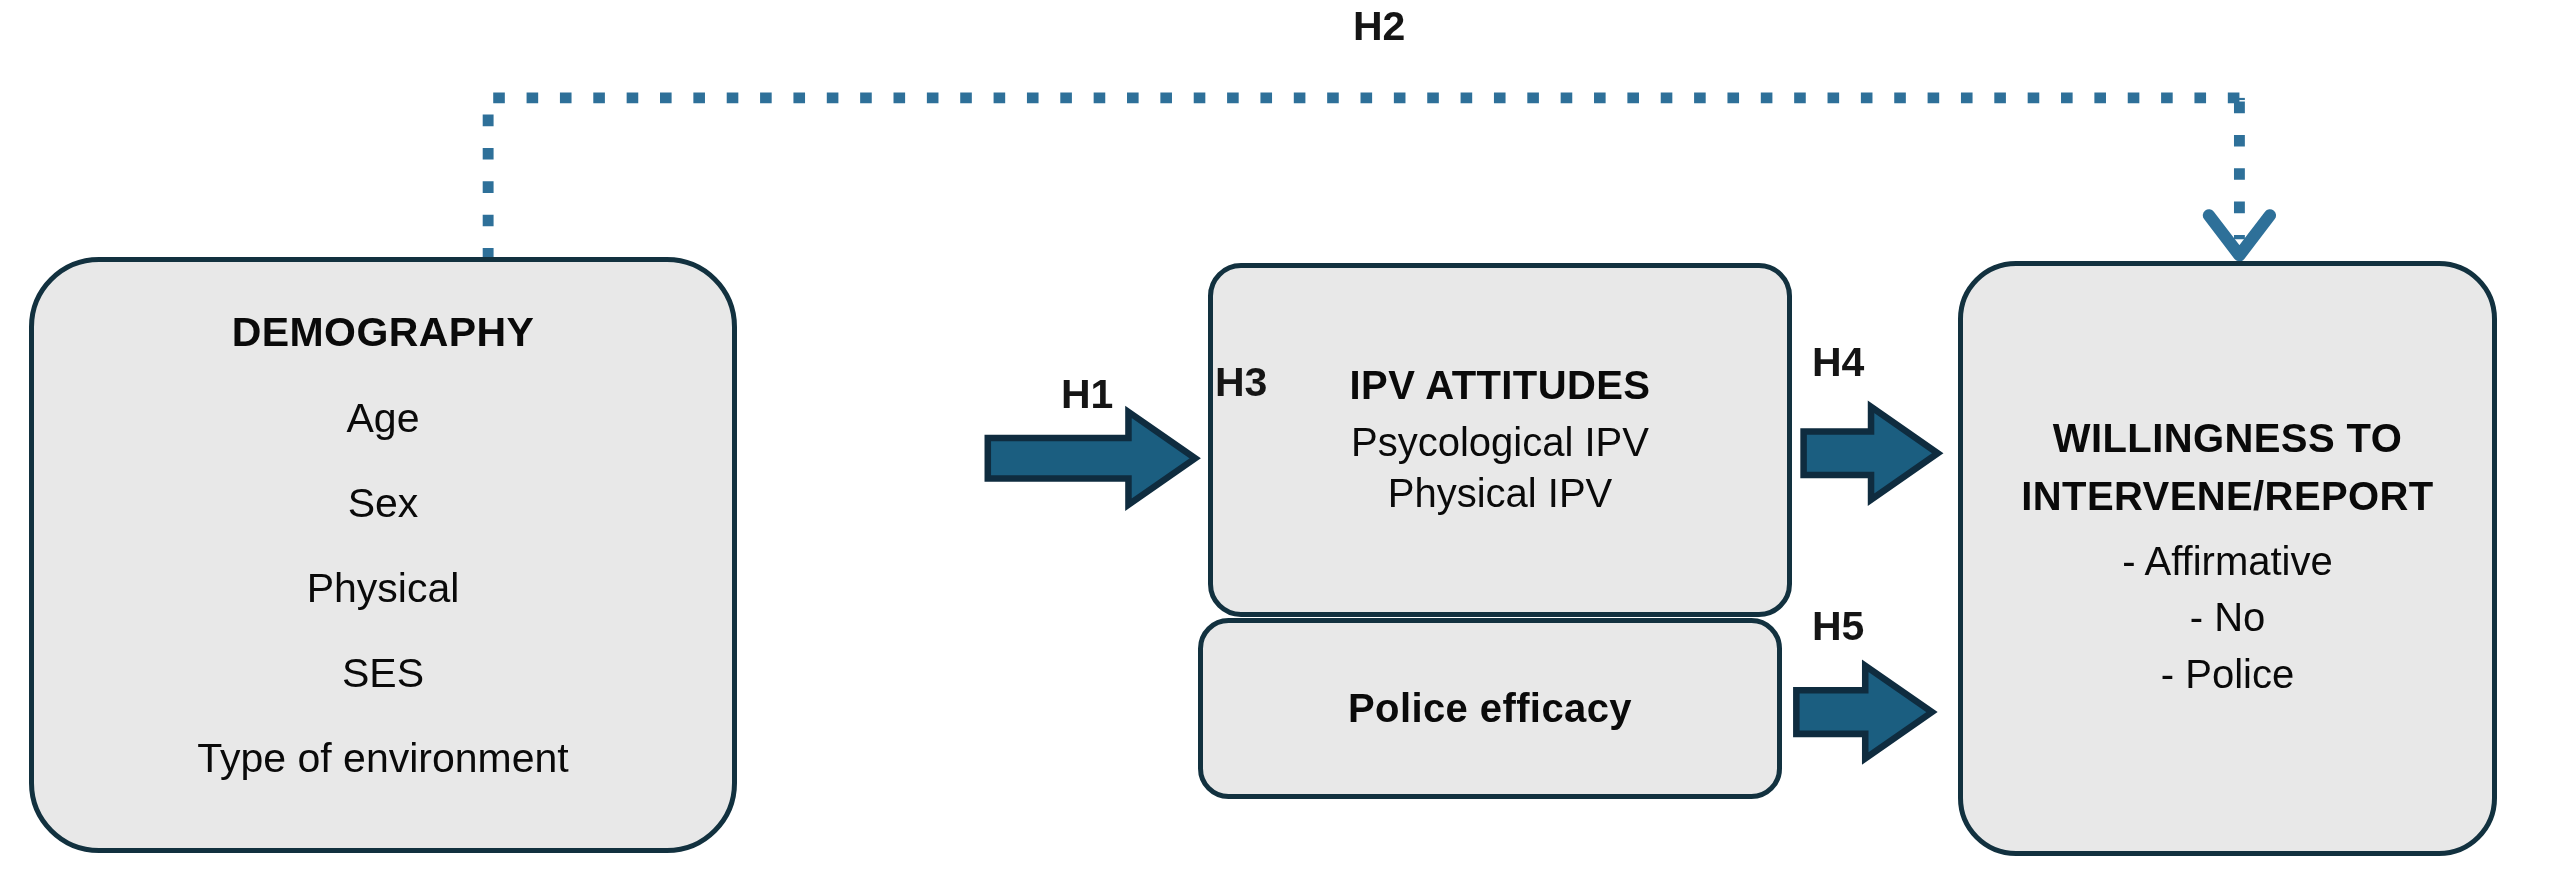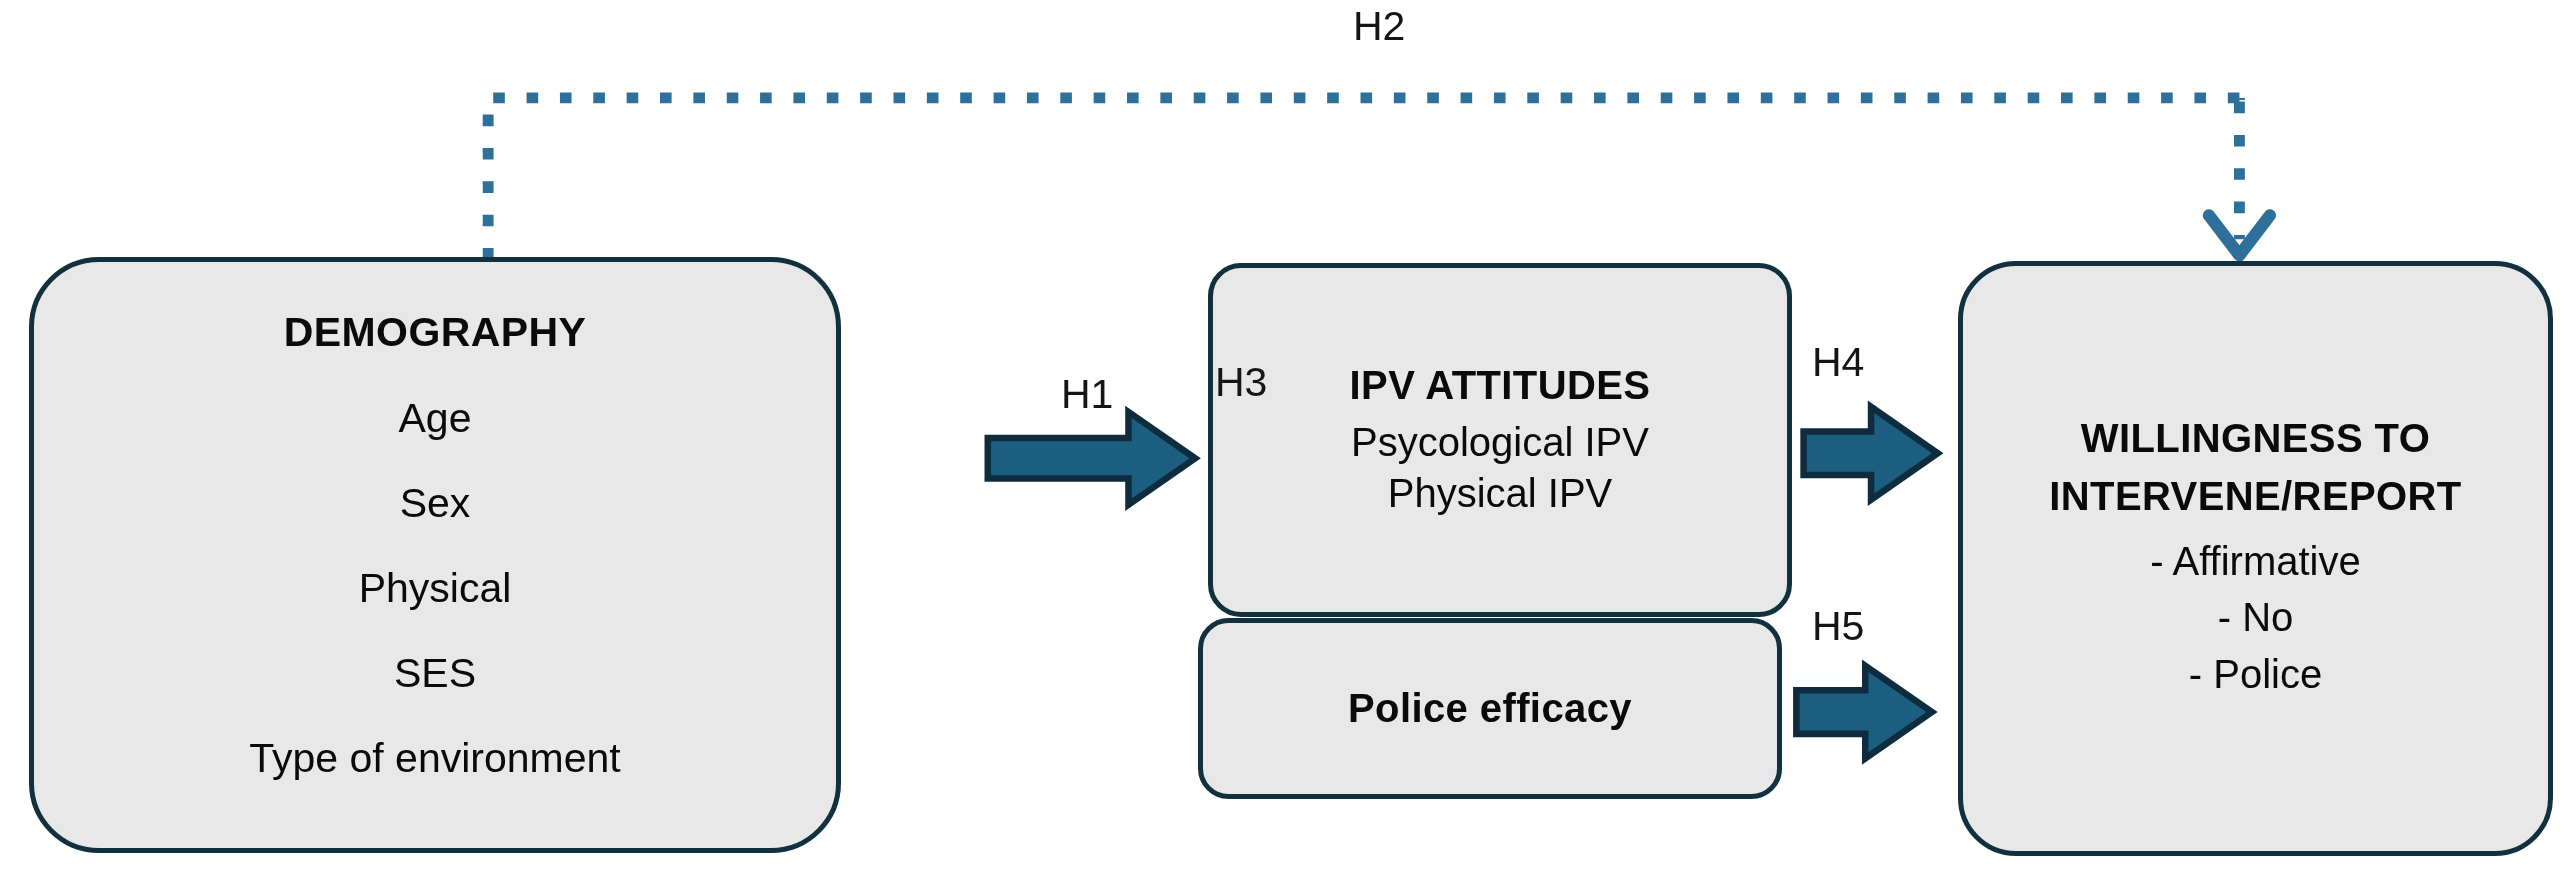--- a/index.html
+++ b/index.html
@@ -34,21 +34,21 @@
     letter-spacing: 0.4px;
     line-height: 1.18;
   }
   .node .item {
     font-weight: normal;
     line-height: 1.2;
   }
 
   #box-demography {
     left: 29px;  top: 257px;
-    width: 812px; height: 596px;
+    width: 708px; height: 596px;
     border-radius: 70px;
   }
   #box-demography .title { font-size: 41px; margin-bottom: 19px; }
   #box-demography .item  { font-size: 41px; margin: 18px 0; }
 
   #box-ipv {
     left: 1208px; top: 263px;
     width: 584px;  height: 354px;
     border-radius: 33px;
   }
@@ -57,32 +57,32 @@
 
   #box-police {
     left: 1198px; top: 618px;
     width: 584px;  height: 181px;
     border-radius: 30.5px;
   }
   #box-police .title { font-size: 40px; }
 
   #box-willingness {
     left: 1958px; top: 261px;
-    width: 595px;  height: 595px;
+    width: 539px;  height: 595px;
     border-radius: 58px;
   }
   #box-willingness .title { font-size: 40px; margin-bottom: 11.6px; }
   #box-willingness .item  { font-size: 40px; margin: 4.4px 0; }
 
   
   .hlabel {
     position: absolute;
     font-size: 41px;
     color: #151515;
-    font-weight: normal;
+    font-weight: bold;
     white-space: nowrap;
   }
   #label-h1 { left: 1061px; top: 335px; margin-top: 36px; }
   #label-h2 { left: 1353px; top: 2.9px; }
   #label-h3 { left: 1215px; top: 359px; }
   #label-h4 { left: 1812px; top: 339px; }
   #label-h5 { left: 1812px; top: 603px; }
 
   
   #arrows {

